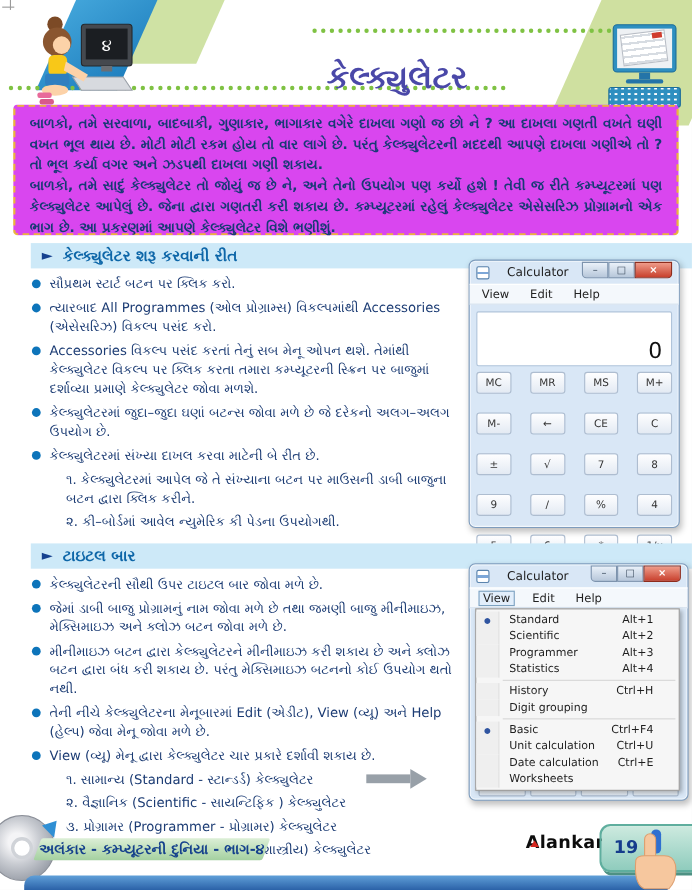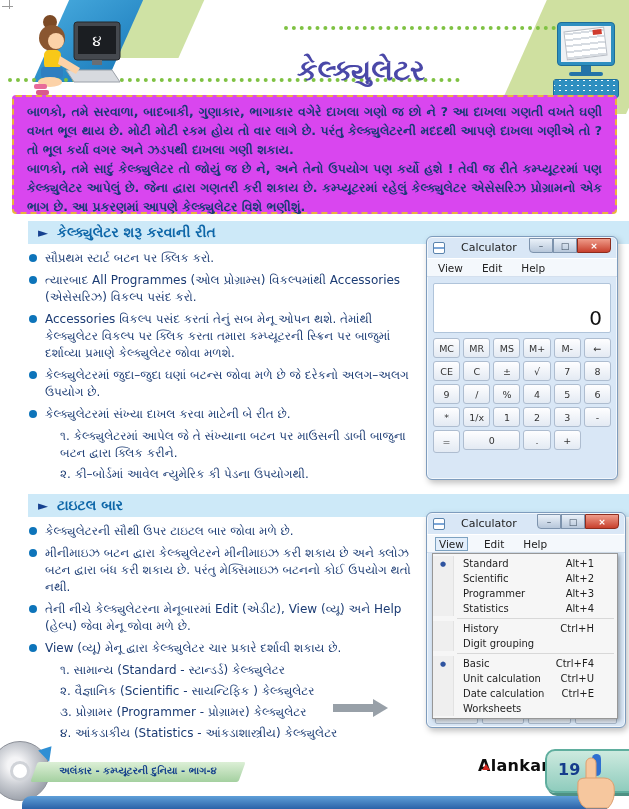--- a/index.html
+++ b/index.html
@@ -67,21 +67,21 @@
               font-weight:bold;border-radius:0 0 4px 0;}
   .menubar{height:17px;display:flex;align-items:center;gap:13px;padding:0 8px;
            background:#f4f8fc;border-top:1px solid #ffffff;border-bottom:1px solid #d4e0ee;font-size:10.5px;color:#222;}
   .mn{padding:0 3px;}
   .mn.active{border:1px solid #7da2c1;background:#e2eefb;}
 
   
   #win1{left:426px;top:236px;width:190px;height:242px;}
   .display{background:#fff;border:1px solid #b0c4da;border-radius:2px;margin:6px 6px 5px;height:44px;
            display:flex;align-items:flex-end;justify-content:flex-end;font-size:20px;color:#111;padding:2px 8px;}
-  .keys{display:grid;grid-template-columns:repeat(6,1fr);gap:3px;padding:0 6px 7px;}
+  .keys{display:grid;grid-template-columns:repeat(4,1fr);gap:17px;padding:0 6px 7px;}
   .k{height:20px;font-size:9.5px;color:#333;background:linear-gradient(#fefeff,#e3eaf3);
      border:1px solid #aebdd0;border-radius:3px;padding:0;font-family:inherit;}
   .k.eq{grid-row:span 2;height:auto;}
   .k.zero{grid-column:span 2;}
 
   
   #win2{left:426px;top:512px;width:198px;height:214px;}
   .pkrow{position:absolute;bottom:3px;left:8px;right:8px;display:flex;gap:4px;}
   .pk{flex:1;height:10px;background:linear-gradient(#ffffff,#dde6f0);border:1px solid #a9b9cc;border-radius:2px;}
   .dropdown{position:absolute;left:5px;right:7px;top:40px;background:#f6f6f6;border:1px solid #979797;
@@ -104,21 +104,21 @@
       background:radial-gradient(circle at 42% 40%,#f4f4f6 16%,#c9ccd2 42%,#9fa4ad 72%,#7e838c 100%);
       border:1px solid #8b8f98;}
   .cd::after{content:"";position:absolute;left:50%;top:50%;width:14px;height:14px;margin:-10px;
              border-radius:50%;background:#fff;border:3px solid #d0d3d8;}
   .cd-arr{position:absolute;left:40px;top:748px;width:0;height:0;
           border-left:7px solid transparent;border-right:7px solid transparent;border-top:14px solid #2f8fd4;
           transform:rotate(-18deg);}
   .series-bar{position:absolute;left:34px;top:762px;width:208px;height:20px;
               background:linear-gradient(#dcefd6,#a4d0a0);transform:skewX(-20deg);border-radius:2px;}
   .series-text{position:absolute;left:34px;top:765px;width:208px;text-align:center;
-               font-size:10px;font-weight:bold;color:#15418c;}
+               font-size:13px;font-weight:bold;color:#15418c;}
   .brand{position:absolute;left:478px;top:756px;font-size:16px;font-weight:bold;color:#0d0d0d;letter-spacing:.3px;}
   .brand .tri{position:absolute;left:4px;top:8px;width:0;height:0;
               border-left:4px solid transparent;border-right:4px solid transparent;border-bottom:6px solid #d4261f;}
   .brand .reg{font-size:7px;vertical-align:super;}
   .key19{position:absolute;left:545px;top:749px;width:62px;height:40px;border-radius:10px;
          background:linear-gradient(#cdeadf,#8fccbd);border:2px solid #5fae9e;box-shadow:2px 3px 0 #4e9183;padding-left:48px;}
   .key19 .num{position:absolute;left:11px;top:9px;font-size:16px;font-weight:bold;color:#153c8c;}
   .hand{position:absolute;left:572px;top:752px;width:44px;height:57px;z-index:3;}
 
   .bottom-bar{position:absolute;left:22px;right:22px;bottom:0;height:13px;
@@ -247,20 +247,21 @@
     </div>
   </div>
 
   <div class="sec-h" id="sh2">
     <span class="arr">►</span>
     <span>ટાઇટલ બાર</span>
   </div>
 
   <ul class="blist" id="list2">
     <li class="b">કેલ્ક્યુલેટરની સૌથી ઉપર ટાઇટલ બાર જોવા મળે છે.</li>
+    <li class="b">જેમાં ડાબી બાજુ પ્રોગ્રામનું નામ જોવા મળે છે તથા જમણી બાજુ મીનીમાઇઝ, મેક્સિમાઇઝ અને ક્લોઝ બટન જોવા મળે છે.</li>
     <li class="b">મીનીમાઇઝ બટન દ્વારા કેલ્ક્યુલેટરને મીનીમાઇઝ કરી શકાય છે અને ક્લોઝ બટન દ્વારા બંધ કરી શકાય છે. પરંતુ મેક્સિમાઇઝ બટનનો કોઈ ઉપયોગ થતો નથી.</li>
     <li class="b">તેની નીચે કેલ્ક્યુલેટરના મેનૂબારમાં Edit (એડીટ), View (વ્યૂ)  અને Help (હેલ્પ) જેવા મેનૂ જોવા મળે છે.</li>
     <li class="b">View (વ્યૂ) મેનૂ દ્વારા કેલ્ક્યુલેટર ચાર પ્રકારે દર્શાવી શકાય છે.</li>
     <li class="s">૧. સામાન્ય (Standard - સ્ટાન્ડર્ડ) કેલ્ક્યુલેટર</li>
     <li class="s">૨. વૈજ્ઞાનિક (Scientific - સાયન્ટિફિક ) કેલ્ક્યુલેટર</li>
     <li class="s">૩. પ્રોગ્રામર (Programmer - પ્રોગ્રામર) કેલ્ક્યુલેટર</li>
     <li class="s">૪. આંકડાકીય (Statistics - આંકડાશાસ્ત્રીય) કેલ્ક્યુલેટર</li>
   </ul>
 
   <div class="big-arrow">

